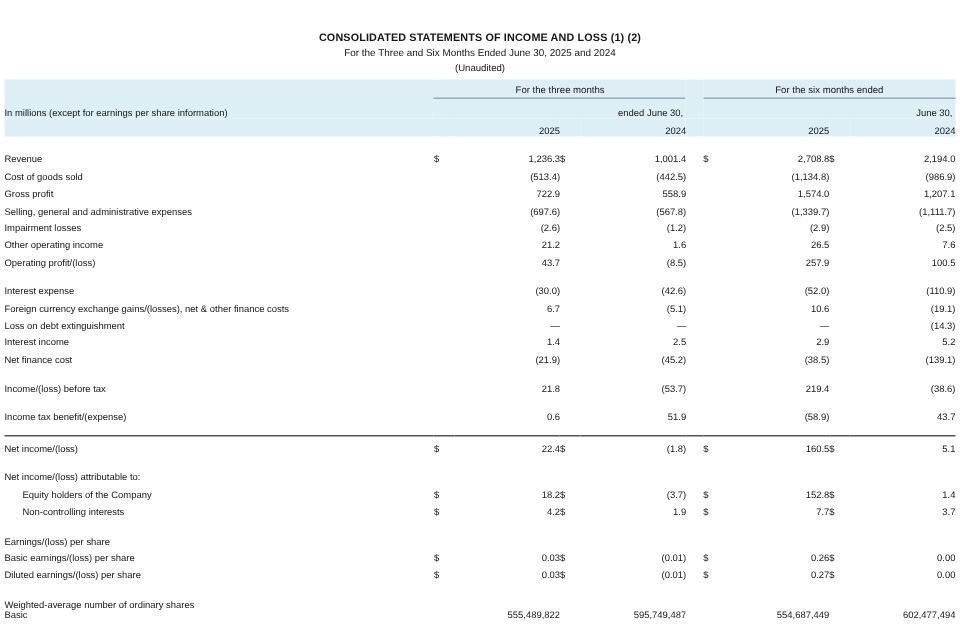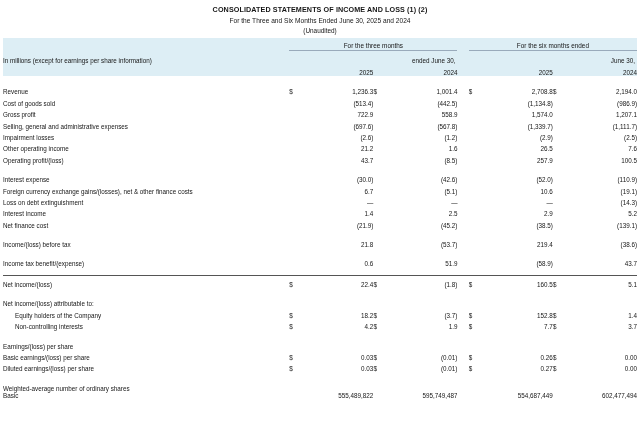--- a/index.html
+++ b/index.html
@@ -16,21 +16,21 @@
     overflow: hidden;
   }
   .page {
     position: relative;
     width: 640px;
     height: 427px;
     padding: 0;
   }
   .titles {
     text-align: center;
-    padding-top: 5px;
+    padding-top: 20px;
   }
   .title-main {
     font-size: 7.2px;
     font-weight: bold;
     letter-spacing: 0.1px;
   }
   .title-sub {
     font-size: 6.6px;
     margin-top: 3px;
   }

